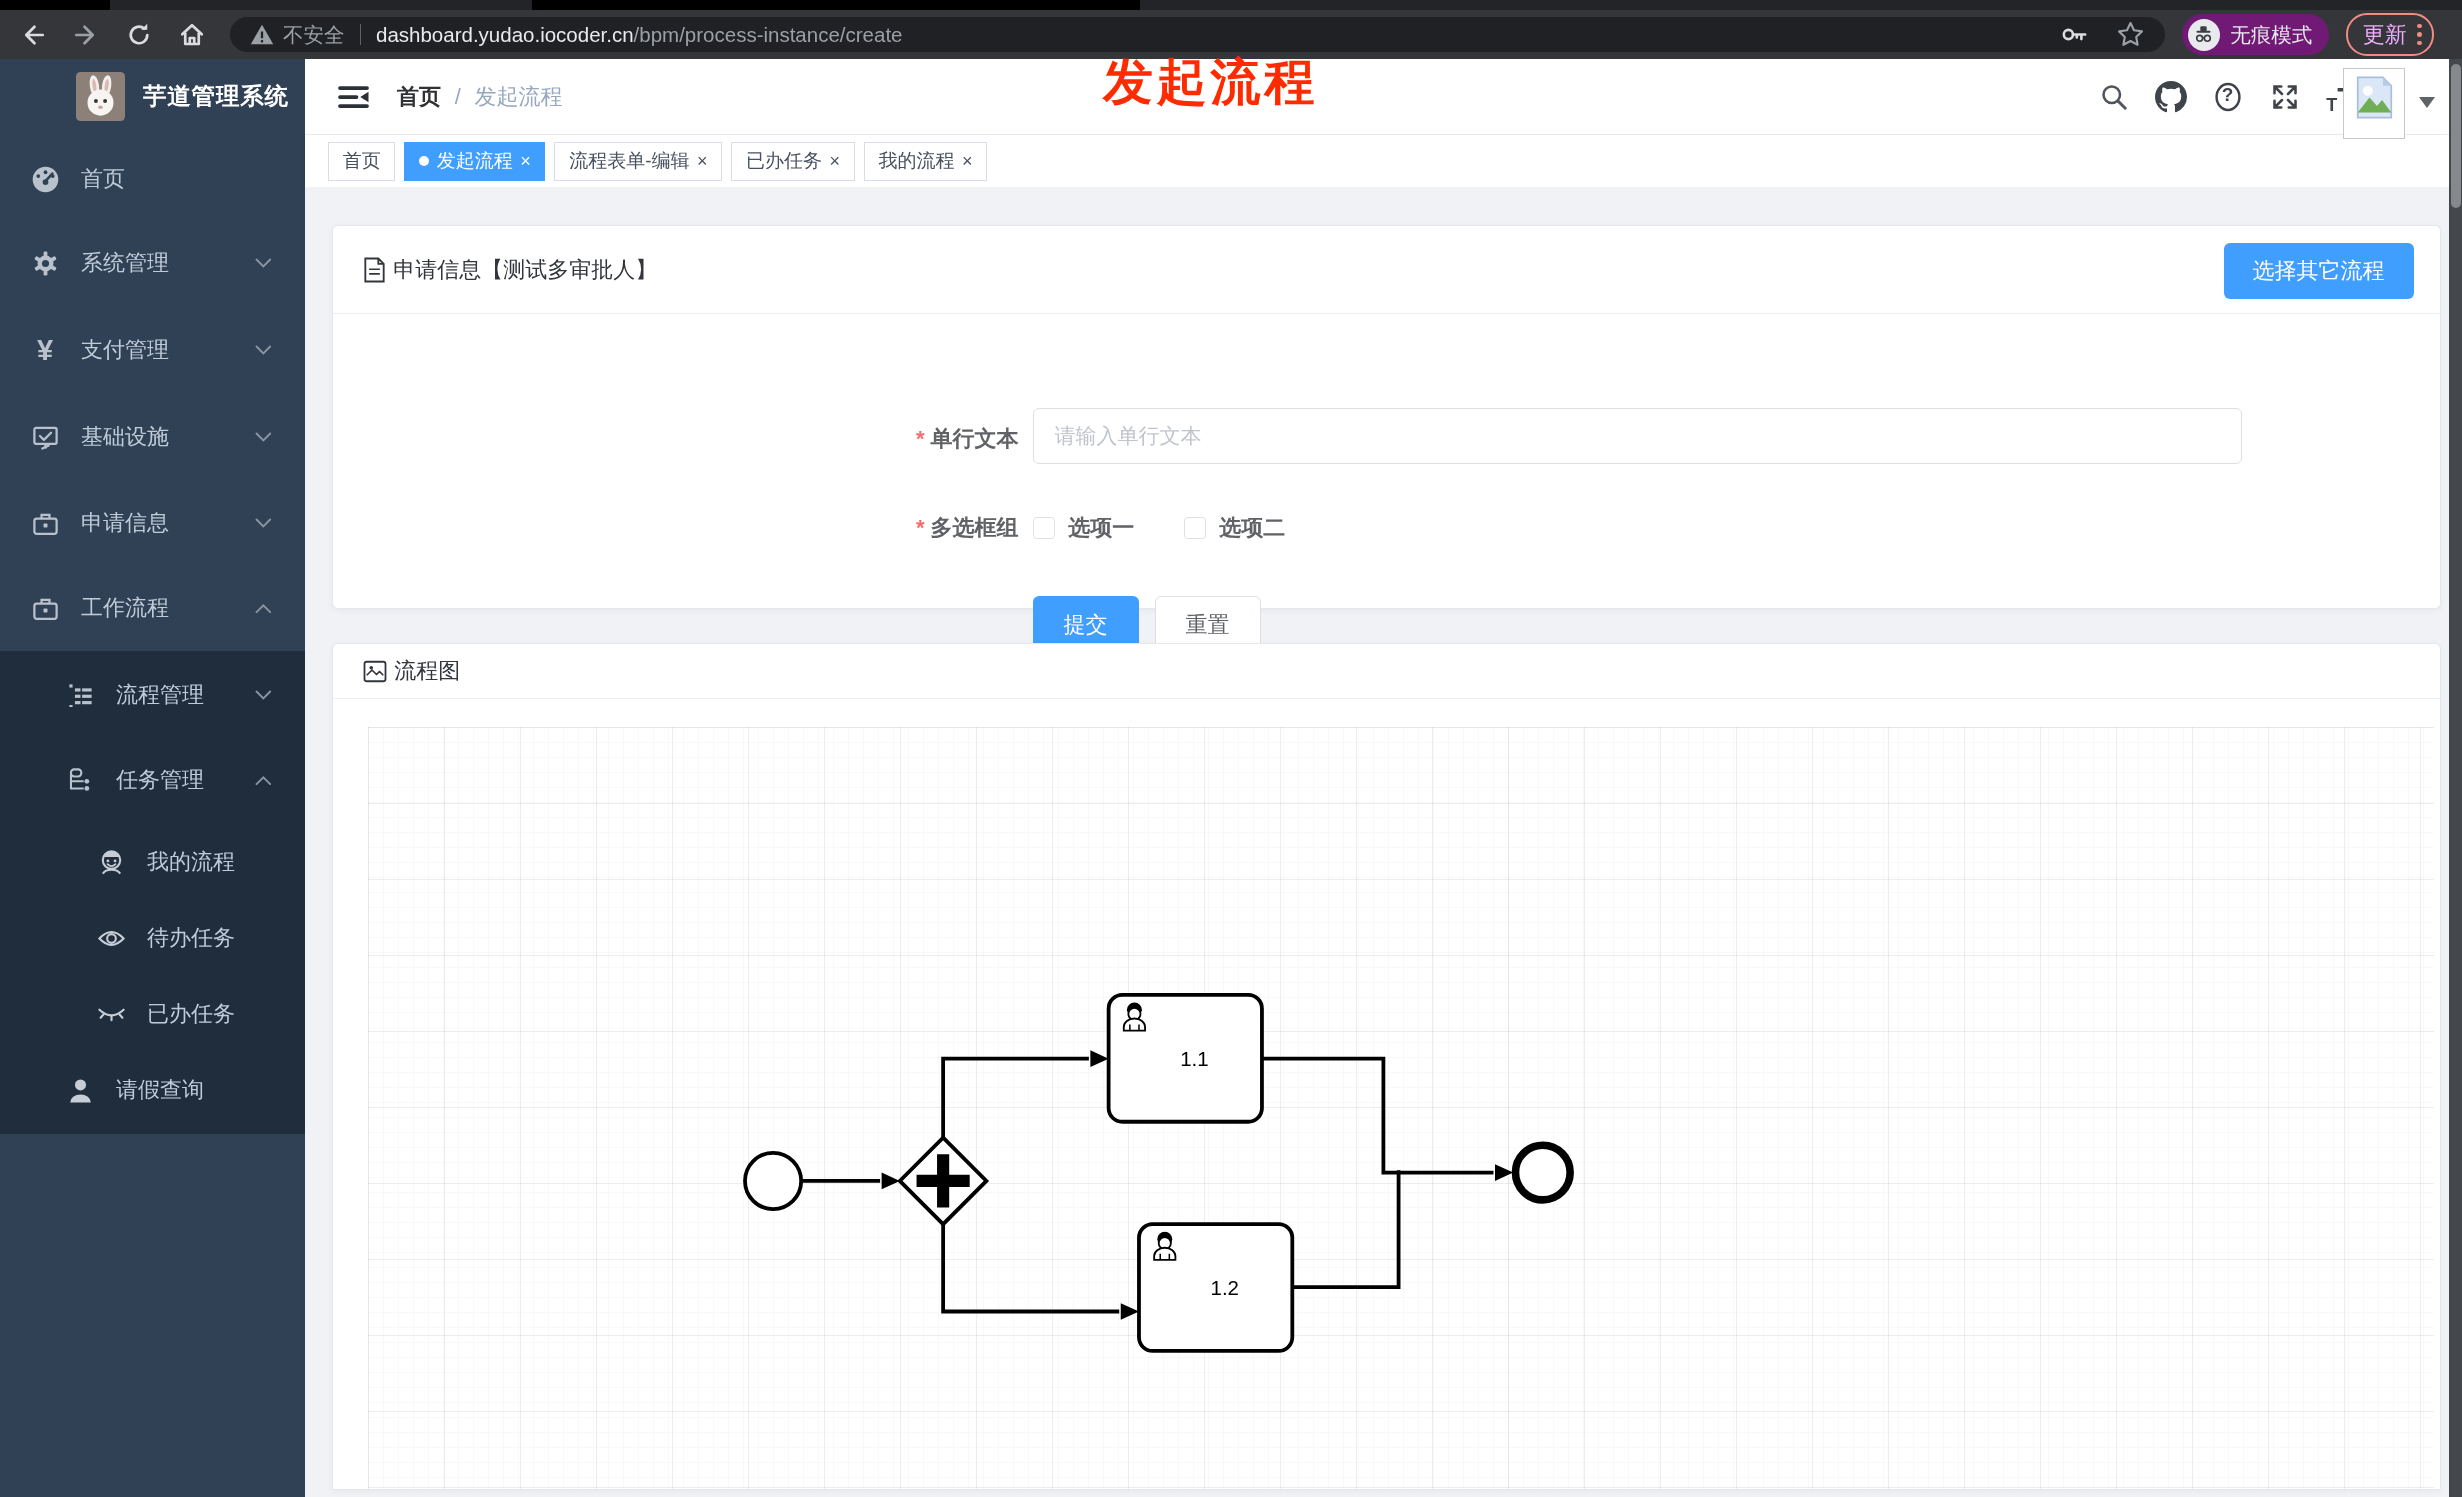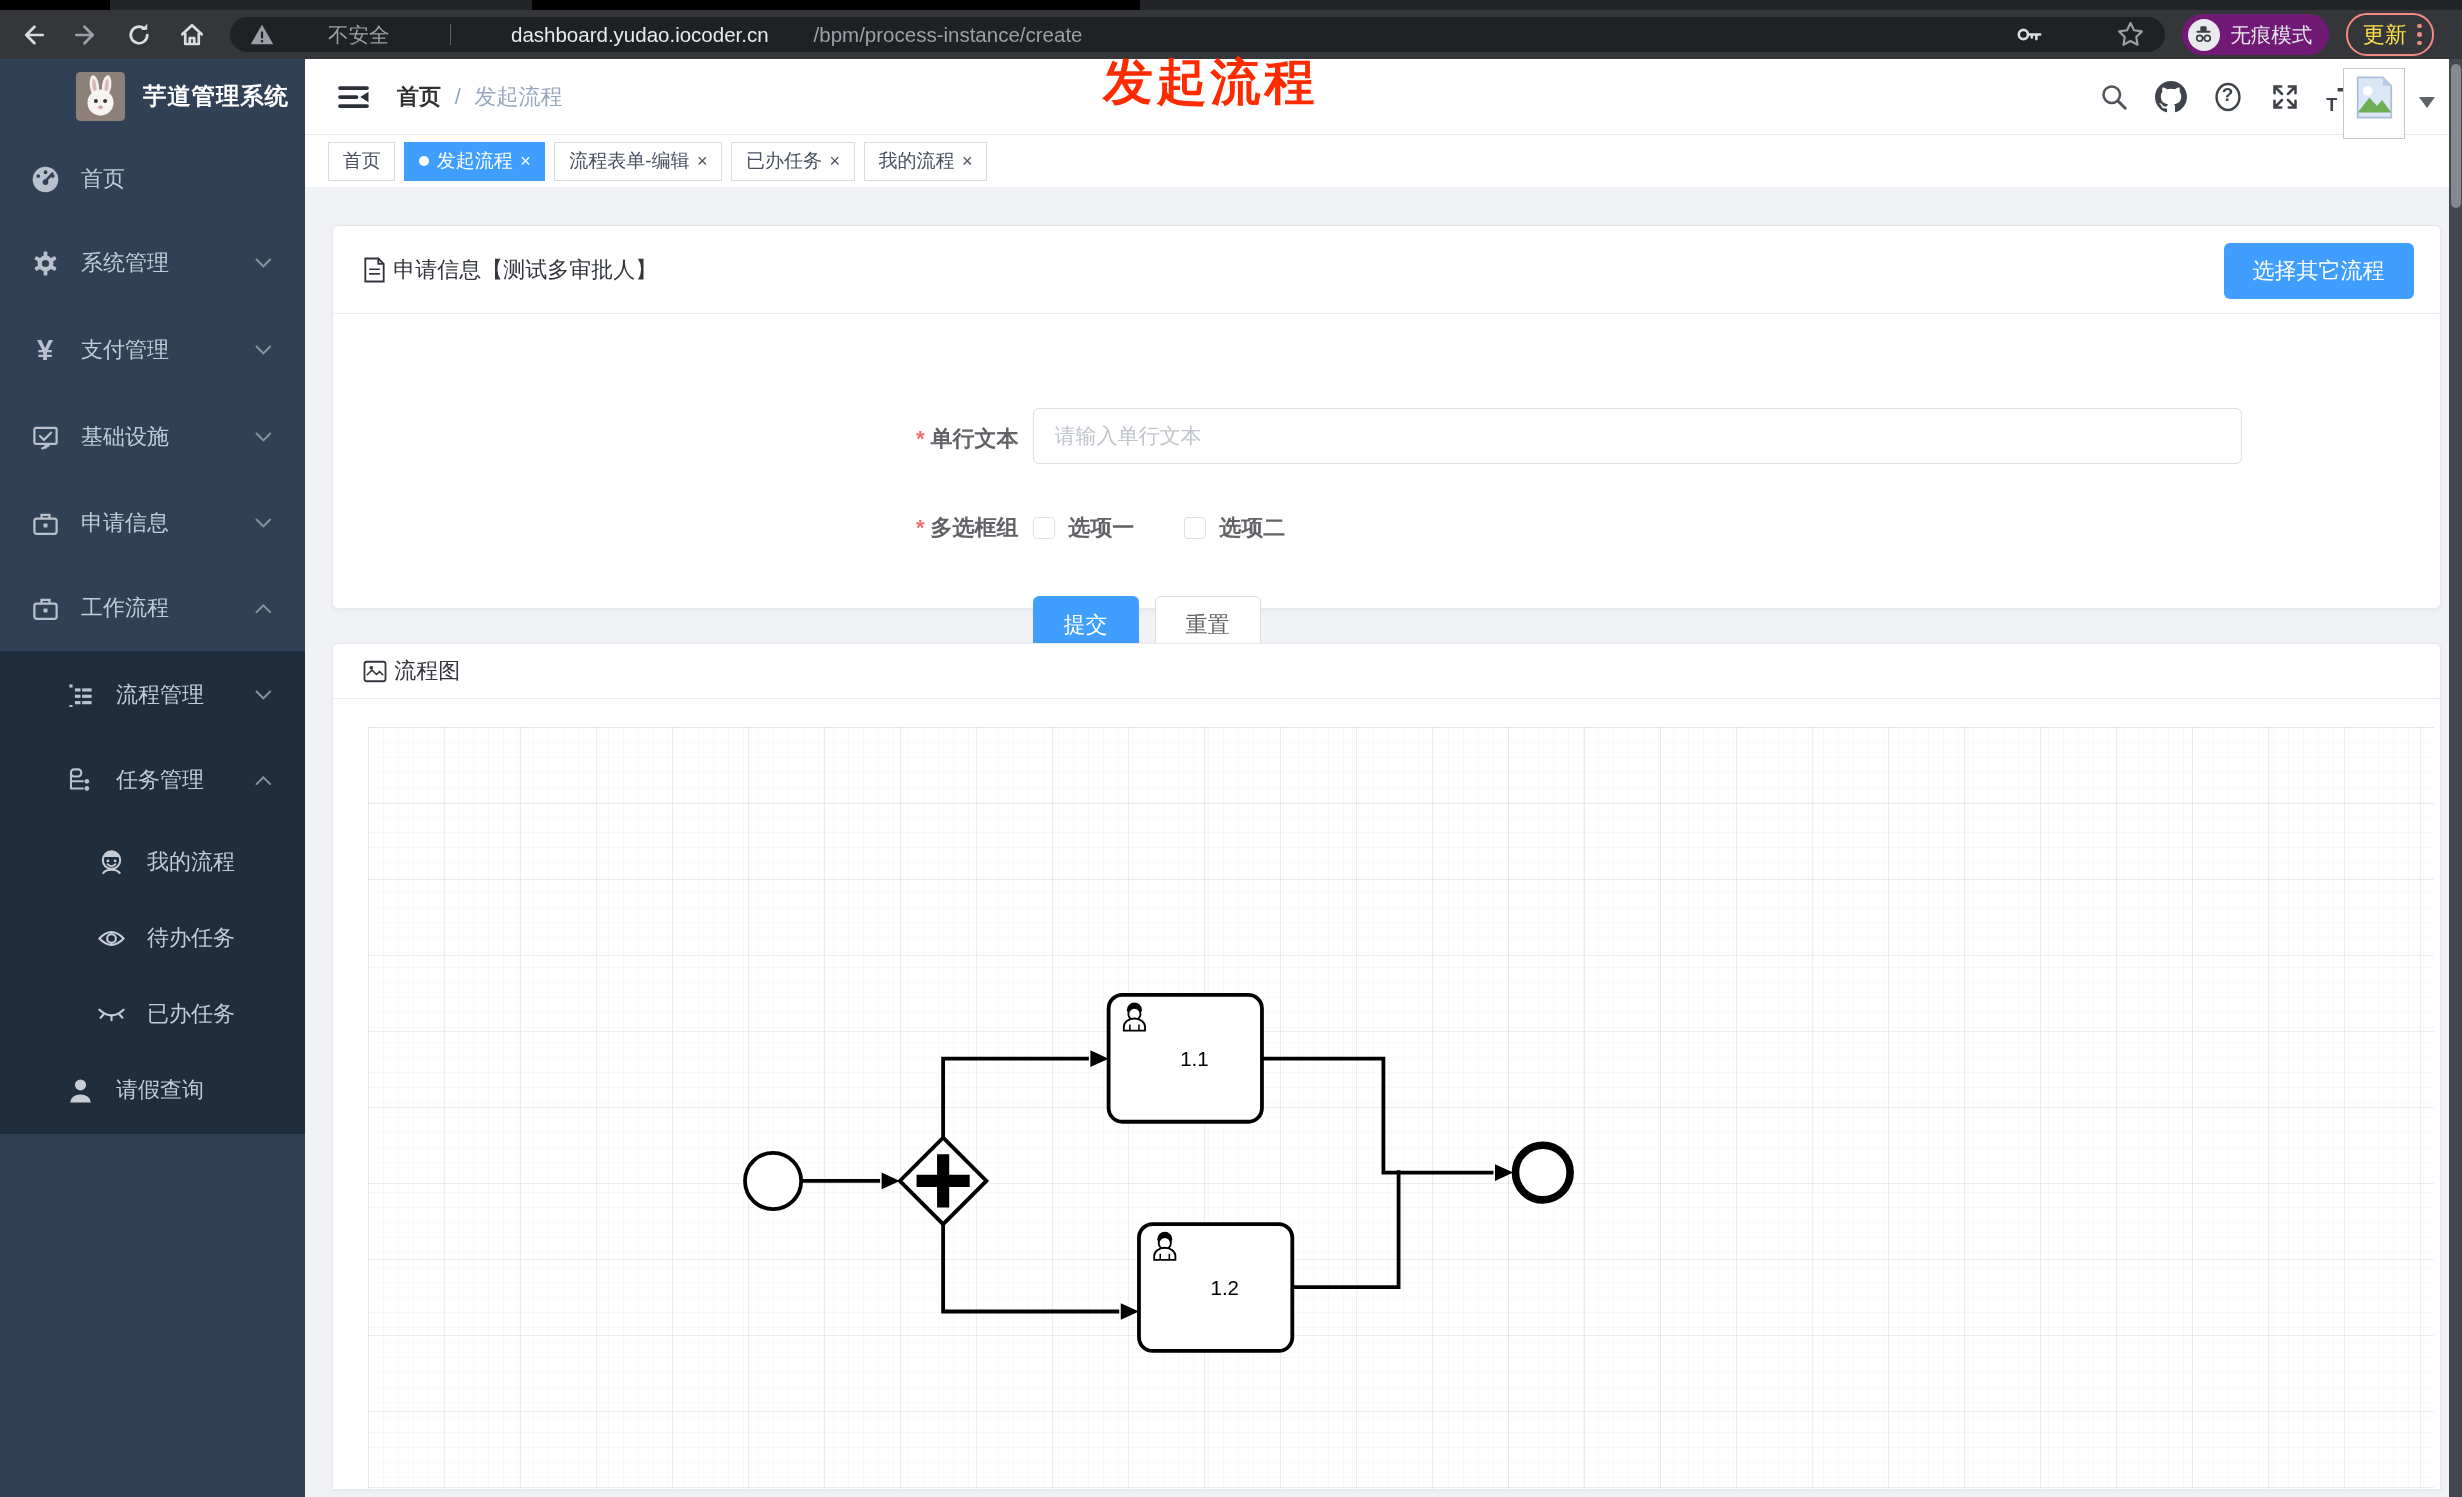--- a/index.html
+++ b/index.html
@@ -8,30 +8,30 @@
           font-family:"Liberation Sans",sans-serif;}
   svg{display:block;}
 
   
   .chrome{position:absolute;top:0;left:0;width:100%;height:59px;background:#35363a;}
   .tabstrip{position:absolute;top:0;left:0;width:100%;height:10px;background:#232427;}
   .tabstrip .seg{position:absolute;top:0;height:10px;background:#000;}
   .toolbar{position:absolute;top:10px;left:0;width:100%;height:49px;display:flex;align-items:center;}
   .navic{width:53px;height:35px;display:flex;align-items:center;justify-content:center;flex:none;}
   .urlbar{flex:none;margin-left:12px;width:1935px;height:35px;border-radius:17.5px;background:#202124;
-          display:flex;align-items:center;padding:0 20px;color:#9aa0a6;font-size:20.5px;gap:45px;}
+          display:flex;align-items:center;padding:0 20px;color:#9aa0a6;font-size:20.5px;}
   .urlbar .divider{width:1.5px;height:21px;background:#5f6368;margin:0 15px;}
   .url-domain{color:#e8eaed;}
   .url-path{color:#9aa0a6;}
   .omni-spacer{flex:1;}
   .incog{margin-left:16.7px;height:41px;border-radius:20.5px;background:#701a75;display:flex;align-items:center;
          padding:0 16.7px 0 6px;color:#e8eaed;font-size:20.5px;flex:none;}
   .incog .cir{width:32px;height:32px;border-radius:50%;background:#e8eaed;margin-right:10.6px;display:flex;align-items:center;justify-content:center;}
   .updatepill{margin-left:16.7px;height:43px;border:2.3px solid #f28b82;border-radius:21px;display:flex;align-items:center;
-         padding:0 10.6px 0 15px;color:#fde047;font-size:22px;flex:none;}
+         padding:0 10.6px 0 15px;color:#f0abfc;font-size:22px;flex:none;}
   .kebab{display:inline-flex;flex-direction:column;gap:3.8px;margin-left:10.6px;}
   .kebab i{width:4.6px;height:4.6px;border-radius:50%;background:#f28b82;}
 
   
   .sidebar{position:absolute;left:0;top:59px;width:305px;bottom:0;background:#304156;color:#bfcbd9;}
   .submenu-bg{position:absolute;left:0;top:592px;width:100%;height:483px;background:#1f2d3d;}
   .logo-row{position:absolute;left:0;top:10.6px;width:100%;height:53px;display:flex;align-items:center;padding-left:76px;}
   .logo-title{color:#fff;font-size:23.5px;font-weight:bold;margin-left:18px;letter-spacing:0.8px;}
   .m-item{position:absolute;left:0;width:100%;height:82px;display:flex;align-items:center;cursor:pointer;font-size:22px;}
   .m-item .m-ic{width:30px;display:flex;justify-content:center;margin-right:21px;flex:none;}

